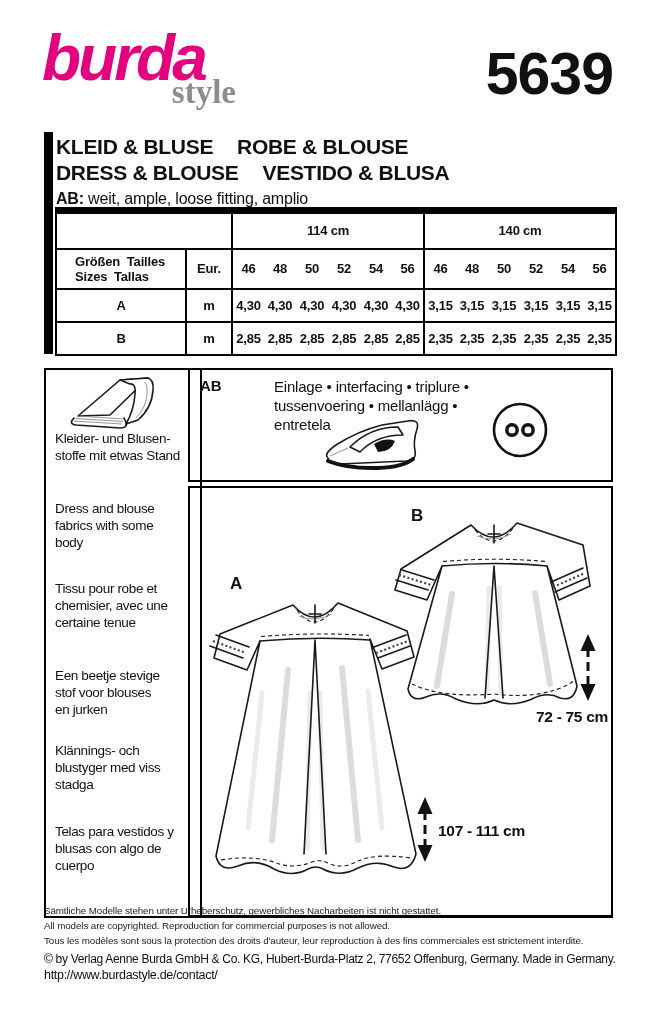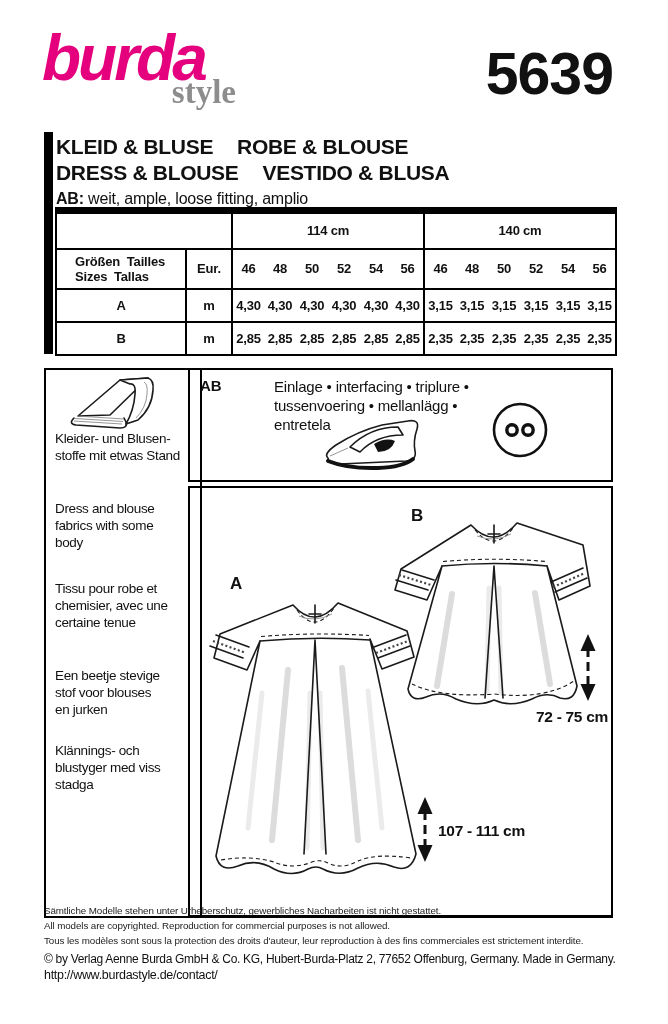--- a/index.html
+++ b/index.html
@@ -167,20 +167,23 @@
 body</p>
     <p style="top:210px">Tissu pour robe et
 chemisier, avec une
 certaine tenue</p>
     <p style="top:297px">Een beetje stevige
 stof voor blouses
 en jurken</p>
     <p style="top:372px">Klännings- och
 blustyger med viss
 stadga</p>
+    <p style="top:453px">Telas para vestidos y
+blusas con algo de
+cuerpo</p>
   </div>
 
   <div class="interf-box">
     <div class="interf-label">AB</div>
     <div class="interf-text">Einlage • interfacing • triplure •
 tussenvoering • mellanlägg •
 entretela</div>
     <svg width="110" height="62" viewBox="0 0 110 62" style="position:absolute;left:128px;top:44px">
       <path class="body" d="M10,44 Q5,40 18,31 Q40,17 64,11 L90,7 Q102,5 99,15 Q95,27 97,37 Q99,46 88,47 L22,50 Q10,50 10,44 Z"></path>
       <path d="M10,47 Q30,55 60,54 Q85,53 95,45" fill="none" stroke="#111" stroke-width="4" stroke-linecap="round"></path>

